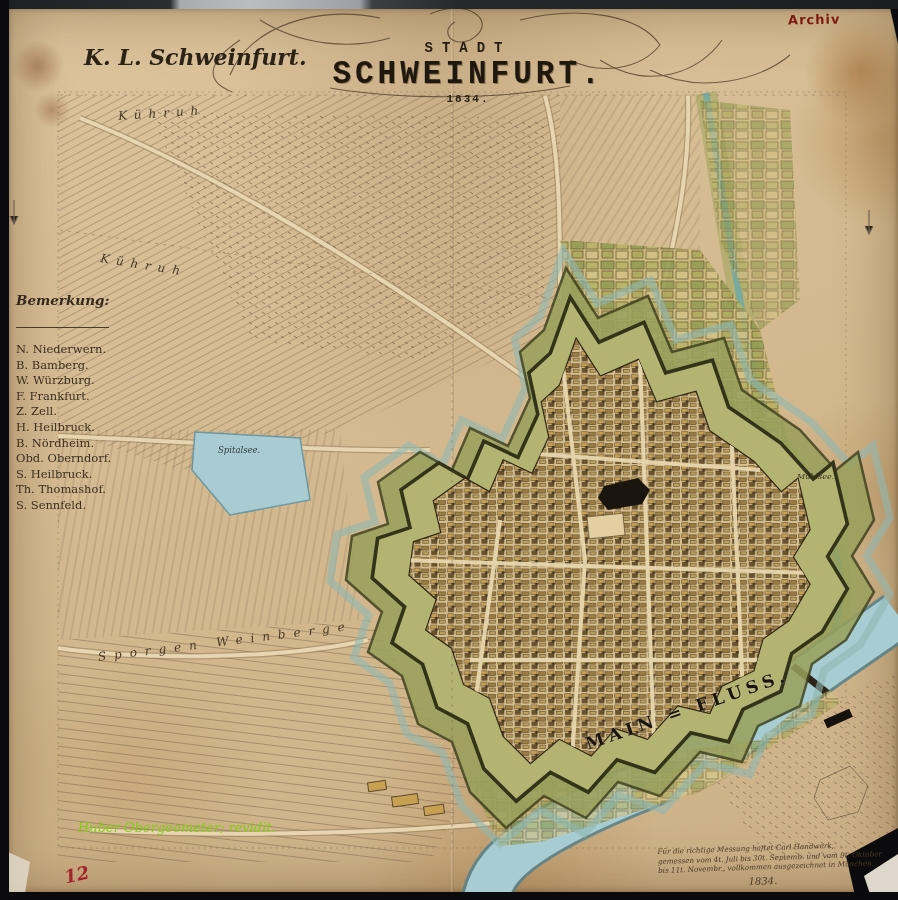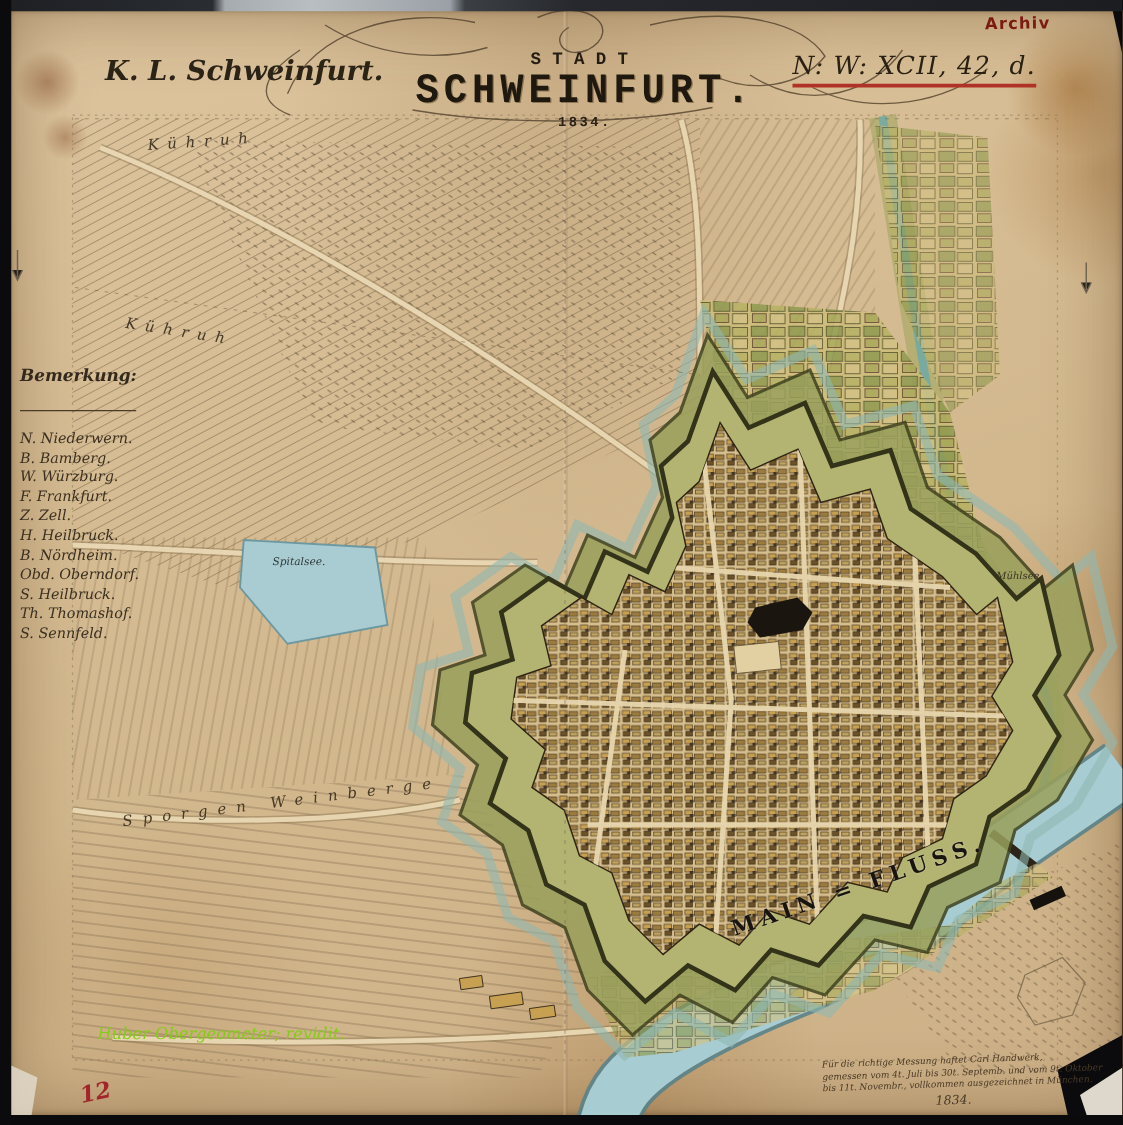--- a/index.html
+++ b/index.html
@@ -32,24 +32,24 @@
     transform:scaleY(1.08);text-shadow:1px 1px 0 rgba(70,48,22,.45);}
   .title-year{font-size:11px;font-weight:bold;letter-spacing:2px;color:#2a2116;margin-top:2px;}
   .region-label{left:84px;top:44px;font-size:22px;color:#2c2317;font-weight:bold;}
   .catalog-ref{left:634px;top:40px;font-size:20px;letter-spacing:1px;color:#2a2114;
     border-bottom:3px solid var(--accent-red,#b03226);padding-bottom:3px;}
   .stamp{left:788px;top:12px;font-family:"DejaVu Sans",sans-serif;font-weight:bold;
     font-size:13px;letter-spacing:1px;color:var(--stamp-red,#7c1a12);transform:rotate(-1deg);}
   .legend{position:absolute;left:16px;top:290px;width:120px;}
   .legend-head{font-style:italic;font-weight:bold;font-size:13.5px;color:#33291c;
     border-bottom:1px solid #4a3b28;display:inline-block;padding-bottom:19px;margin-bottom:14px;}
-  .legend-entry{font-style:italic;font-size:11.5px;color:#3a2f20;line-height:15.6px;}
+  .legend-entry{font-size:11.5px;color:#3a2f20;line-height:15.6px;}
   .kuehruh{font-size:12px;letter-spacing:7px;color:#443827;}
   .pond-label{left:218px;top:445px;font-size:8.5px;color:#2f3a38;}
-  .millpond-label{left:797px;top:456px;font-size:8px;color:#3a3222;}
+  .millpond-label{left:797px;top:472px;font-size:8px;color:#3a3222;}
   .weinberge-label{left:98px;top:650px;font-size:12px;letter-spacing:8px;color:#473a26;
     transform:rotate(-7deg);transform-origin:left center;}
   .river-label{left:586px;top:734px;font-size:17px;font-weight:bold;letter-spacing:5px;
     color:#181410;transform:rotate(-19deg);transform-origin:left center;text-shadow:0 0 2px rgba(240,230,210,.5);}
   .revision-note{left:78px;top:820px;font-size:13px;color:#84cc16;text-align:center;}
   .survey-note{position:absolute;left:658px;top:843px;width:230px;text-align:left;
     transform:rotate(-2deg);}
   .survey-line{font-style:italic;font-size:7.2px;line-height:9.5px;color:#4a3a27;white-space:nowrap;}
   .survey-year{font-style:italic;font-size:10px;color:#4a3a27;margin-top:3px;margin-left:90px;}
   .sheet-number{left:64px;top:864px;font-size:18px;font-weight:bold;font-style:italic;
@@ -213,21 +213,20 @@
   <div class="backdrop-left"></div>
 
   <div class="txt script region-label">K. L. Schweinfurt.</div>
 
   <div class="title-wrap">
     <div class="title-small">STADT</div>
     <div class="title-main">SCHWEINFURT.</div>
     <div class="title-year">1834.</div>
   </div>
 
-  <div class="txt script catalog-ref">N: W: XCII, 42, d.</div>
   <div class="txt stamp">Archiv</div>
 
   <div class="legend">
     <div class="legend-head">Bemerkung:</div>
     <div>
         <div class="legend-entry">N. Niederwern.</div>
         <div class="legend-entry">B. Bamberg.</div>
         <div class="legend-entry">W. Würzburg.</div>
         <div class="legend-entry">F. Frankfurt.</div>
         <div class="legend-entry">Z. Zell.</div>

